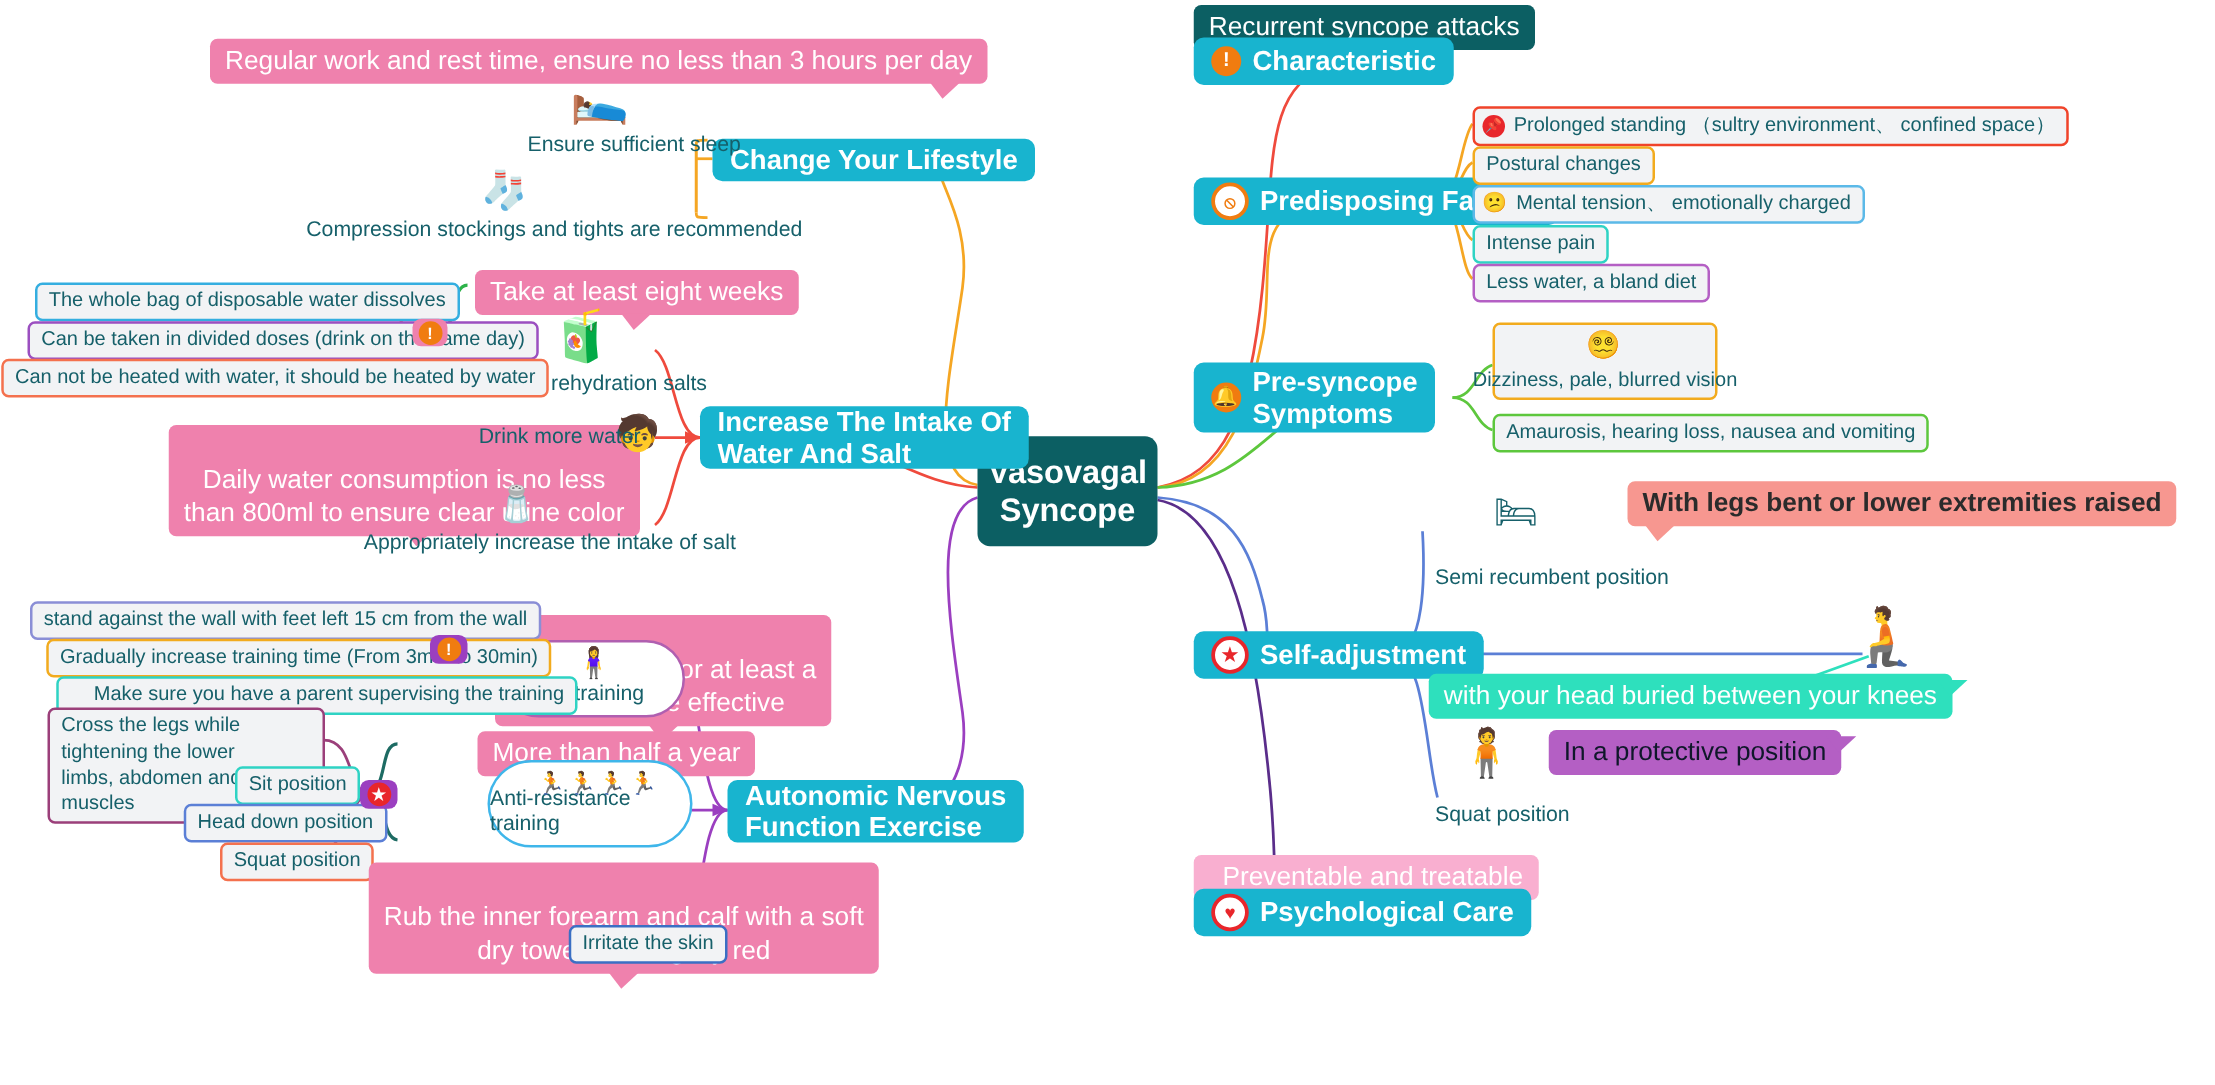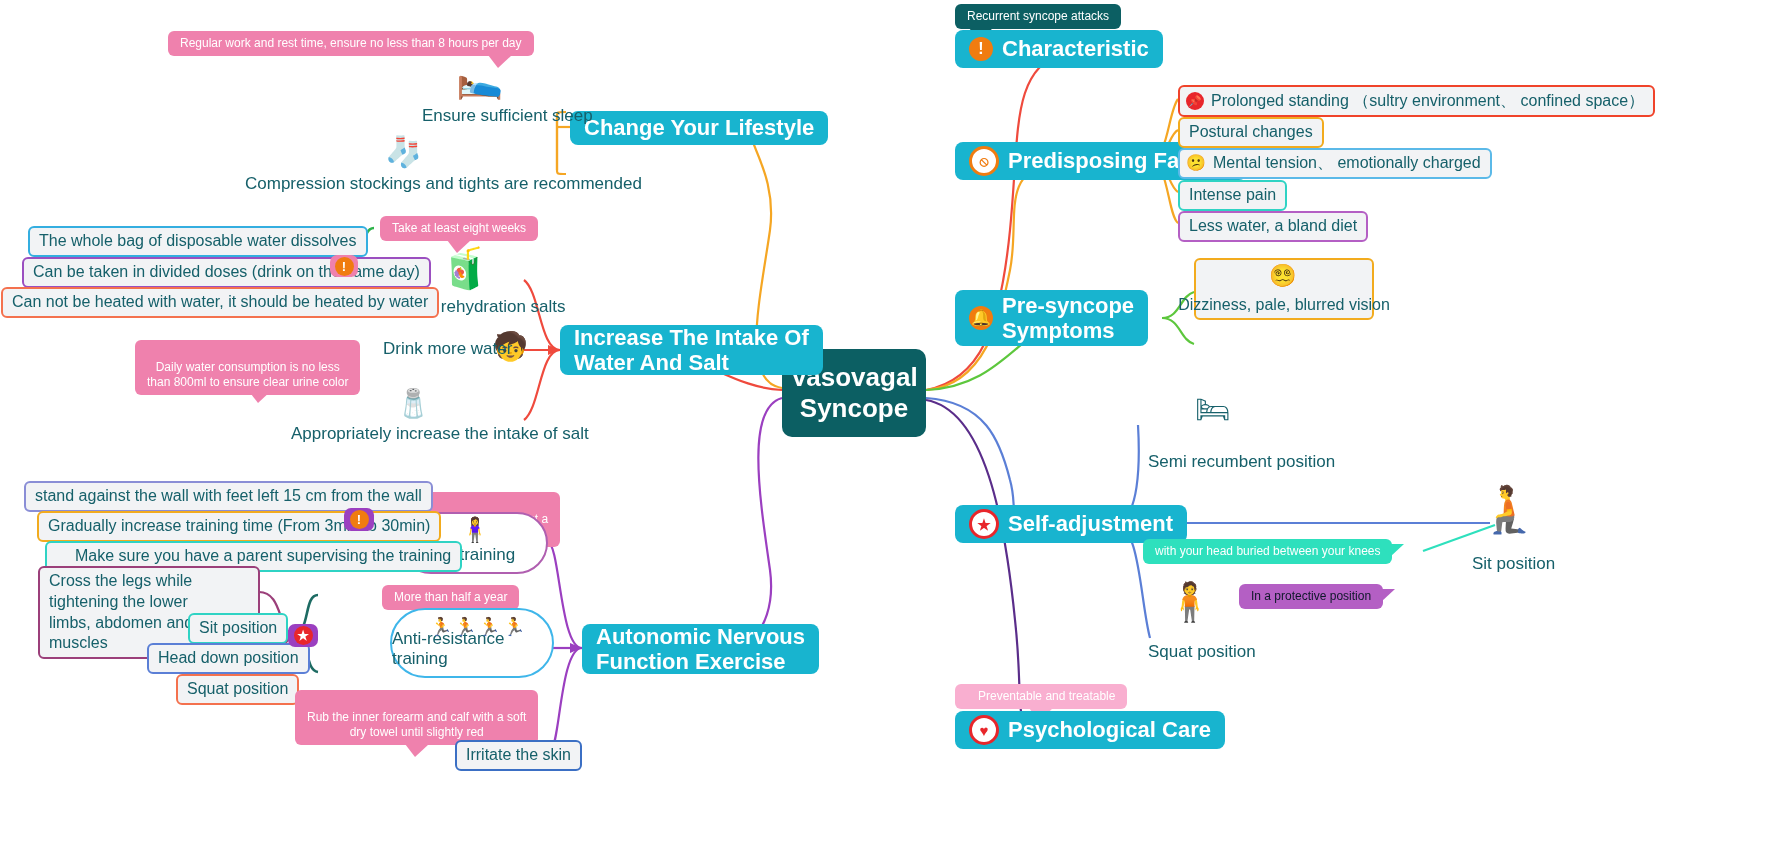--- a/index.html
+++ b/index.html
@@ -33,21 +33,21 @@
     display:flex;align-items:center;justify-content:center;
     font-size:16px;font-weight:bold;line-height:1;
   }
   .ic.orange{background:#f07c10;color:#fff;}
   .ic.ring-orange{background:#fff;color:#f07c10;border:3px solid #f07c10;font-size:14px;}
   .ic.red{background:#e8262b;color:#fff;font-size:14px;}
   .ic.ring-red{background:#fff;color:#e8262b;border:3px solid #e8262b;font-size:15px;}
 
   
   .callout{
-    position:absolute;border-radius:6px;color:#fff;font-size:12px;
+    position:absolute;border-radius:6px;color:#fff;font-size:21px;
     padding:5px 12px;white-space:nowrap;line-height:1.25;
   }
   .callout::after{
     content:"";position:absolute;width:0;height:0;
     border-left:10px solid transparent;border-right:14px solid transparent;
     border-top:13px solid currentColor;
   }
   .callout.tail-bl::after{left:14px;bottom:-12px;}
   .callout.tail-bc::after{left:50%;margin-left:-12px;bottom:-12px;}
   .callout.tail-br::after{right:22px;bottom:-12px;}
@@ -208,28 +208,32 @@
     <span class="main-label">Pre-syncope
 Symptoms</span>
   </div>
 
   <div class="chip" style="left:1194px;top:258px;border-color:#f2ab1e;width:180px;height:62px;
                            display:flex;flex-direction:column;align-items:center;justify-content:flex-end;padding-bottom:2px;">
     <span style="position:absolute;top:2px;left:50%;margin-left:-15px;font-size:22px;">😵‍💫</span>
     <span>Dizziness, pale, blurred vision</span>
   </div>
 
+  <div class="chip" style="left:1194px;top:331px;border-color:#5dc73d;">Amaurosis, hearing loss, nausea and vomiting</div>
 
   <div class="node main-node" style="left:955px;top:505px;height:38px;">
     <span class="ic ring-red">★</span>
     <span class="main-label">Self-adjustment</span>
   </div>
 
   <span class="pic" style="left:1195px;top:393px;font-size:28px;">🛏</span>
   <div class="plain" style="left:1148px;top:451px;">Semi recumbent position</div>
+  <div class="callout tail-bl" style="left:1302px;top:385px;background:#f79790;color:#f79790;">
+    <span style="color:#2b2b2b;font-weight:bold;">With legs bent or lower extremities raised</span>
+  </div>
 
   <span class="pic" style="left:1480px;top:482px;font-size:46px;">🧎</span>
   <div class="plain" style="left:1472px;top:553px;">Sit position</div>
   <div class="callout" style="left:1143px;top:539px;background:#2ee0bd;color:#2ee0bd;">
     <span style="color:#fff;">with your head buried between your knees</span>
   </div>
 
   <span class="pic" style="left:1166px;top:580px;font-size:38px;">🧍</span>
   <div class="plain" style="left:1148px;top:641px;">Squat position</div>
   <div class="callout" style="left:1239px;top:584px;background:#b45fc4;color:#b45fc4;">
@@ -242,21 +246,21 @@
   <div class="node main-node" style="left:955px;top:711px;height:38px;">
     <span class="ic ring-red">♥</span>
     <span class="main-label">Psychological Care</span>
   </div>
 
   <div class="node main-node" style="left:570px;top:111px;height:34px;">
     <span class="main-label">Change Your Lifestyle</span>
   </div>
 
   <div class="callout tail-br" style="left:168px;top:31px;background:#ef81ad;color:#ef81ad;">
-    <span style="color:#fff;">Regular work and rest time, ensure no less than 8 hours per day</span>
+    <span style="color:#fff;">Regular work and rest time, ensure no less than 3 hours per day</span>
   </div>
   <span class="pic" style="left:456px;top:57px;font-size:38px;">🛌</span>
   <div class="plain" style="left:422px;top:105px;">Ensure sufficient sleep</div>
 
   <span class="pic" style="left:385px;top:134px;font-size:30px;">🧦</span>
   <div class="plain" style="left:245px;top:173px;">Compression stockings and tights are recommended</div>
 
   <div class="node main-node" style="left:560px;top:325px;height:50px;">
     <span class="main-label">Increase The Intake Of
 Water And Salt</span>

